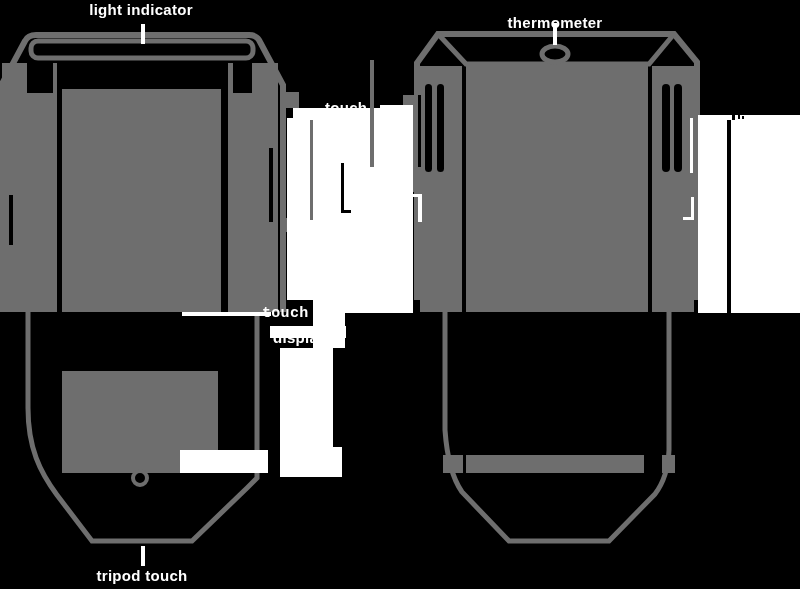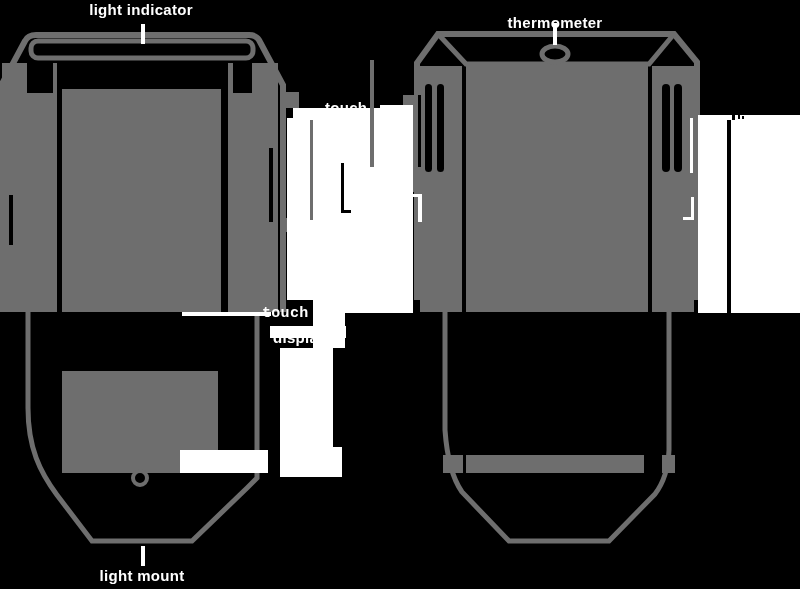--- a/index.html
+++ b/index.html
@@ -110,14 +110,14 @@
   <div class="lbl centered" style="left:555px;top:15px;">thermometer</div>
 
   <div class="lbl" style="left:325px;top:100px;">touch</div>
 
   <div class="lbl" style="left:262px;top:306px;font-family:Liberation Mono, monospace;">touch</div>
 
   <div class="lbl" style="left:273px;top:330px;">display</div>
 
   <div class="cover" style="left:270px;top:326px;width:76px;height:12px;"></div>
 
-  <div class="lbl centered" style="left:142px;top:568px;">light mount</div>
+  <div class="lbl centered" style="left:142px;top:568px;">tripod touch</div>
 </div>
 
 </body></html>

